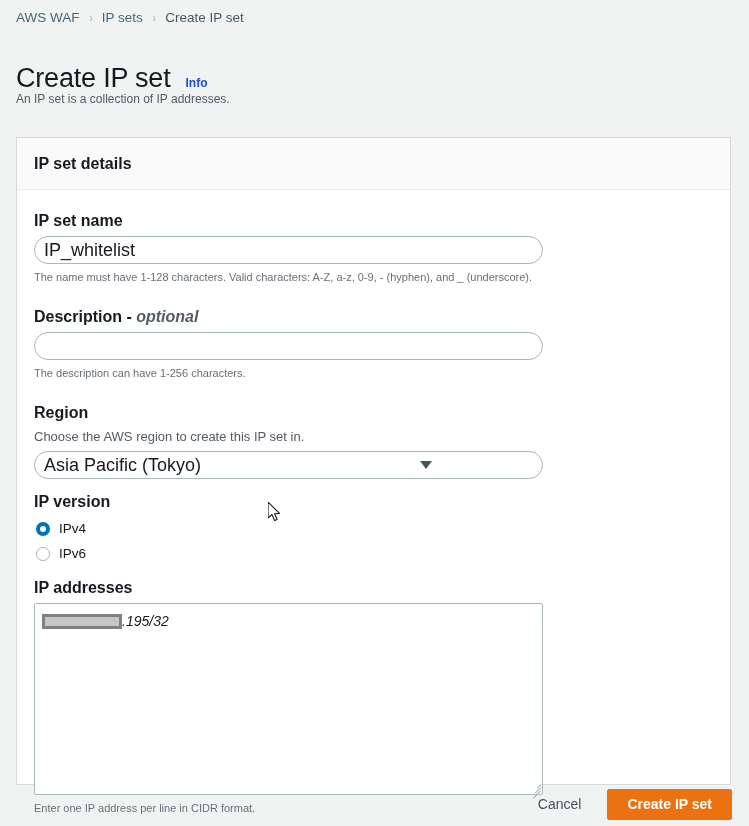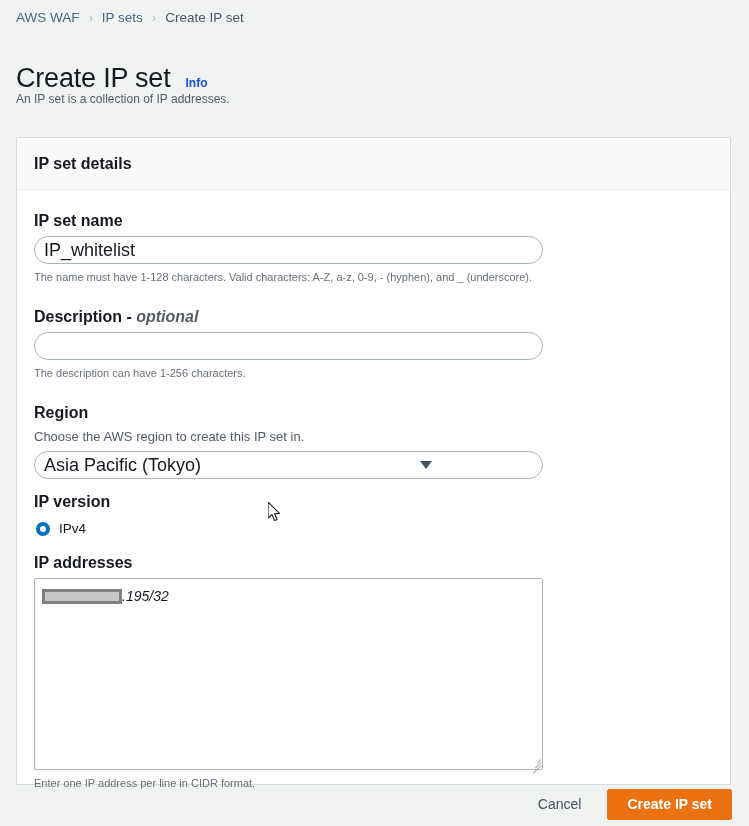--- a/index.html
+++ b/index.html
@@ -345,20 +345,24 @@
     </div>
 
     <div class="group-gap-sm"></div>
 
     
     <div class="field-label">IP version</div>
     <div class="radio-row">
       <span class="radio checked"></span>
       <span class="radio-label">IPv4</span>
     </div>
+    <div class="radio-row">
+      <span class="radio"></span>
+      <span class="radio-label">IPv6</span>
+    </div>
 
     <div class="group-gap-sm"></div>
 
     
     <div class="field-label">IP addresses</div>
     <div class="ta-wrap">
       <div class="ta-box"></div>
       <div class="ta-line">
         <span class="redaction"></span>
           <span class="ta-text">.195/32</span>

